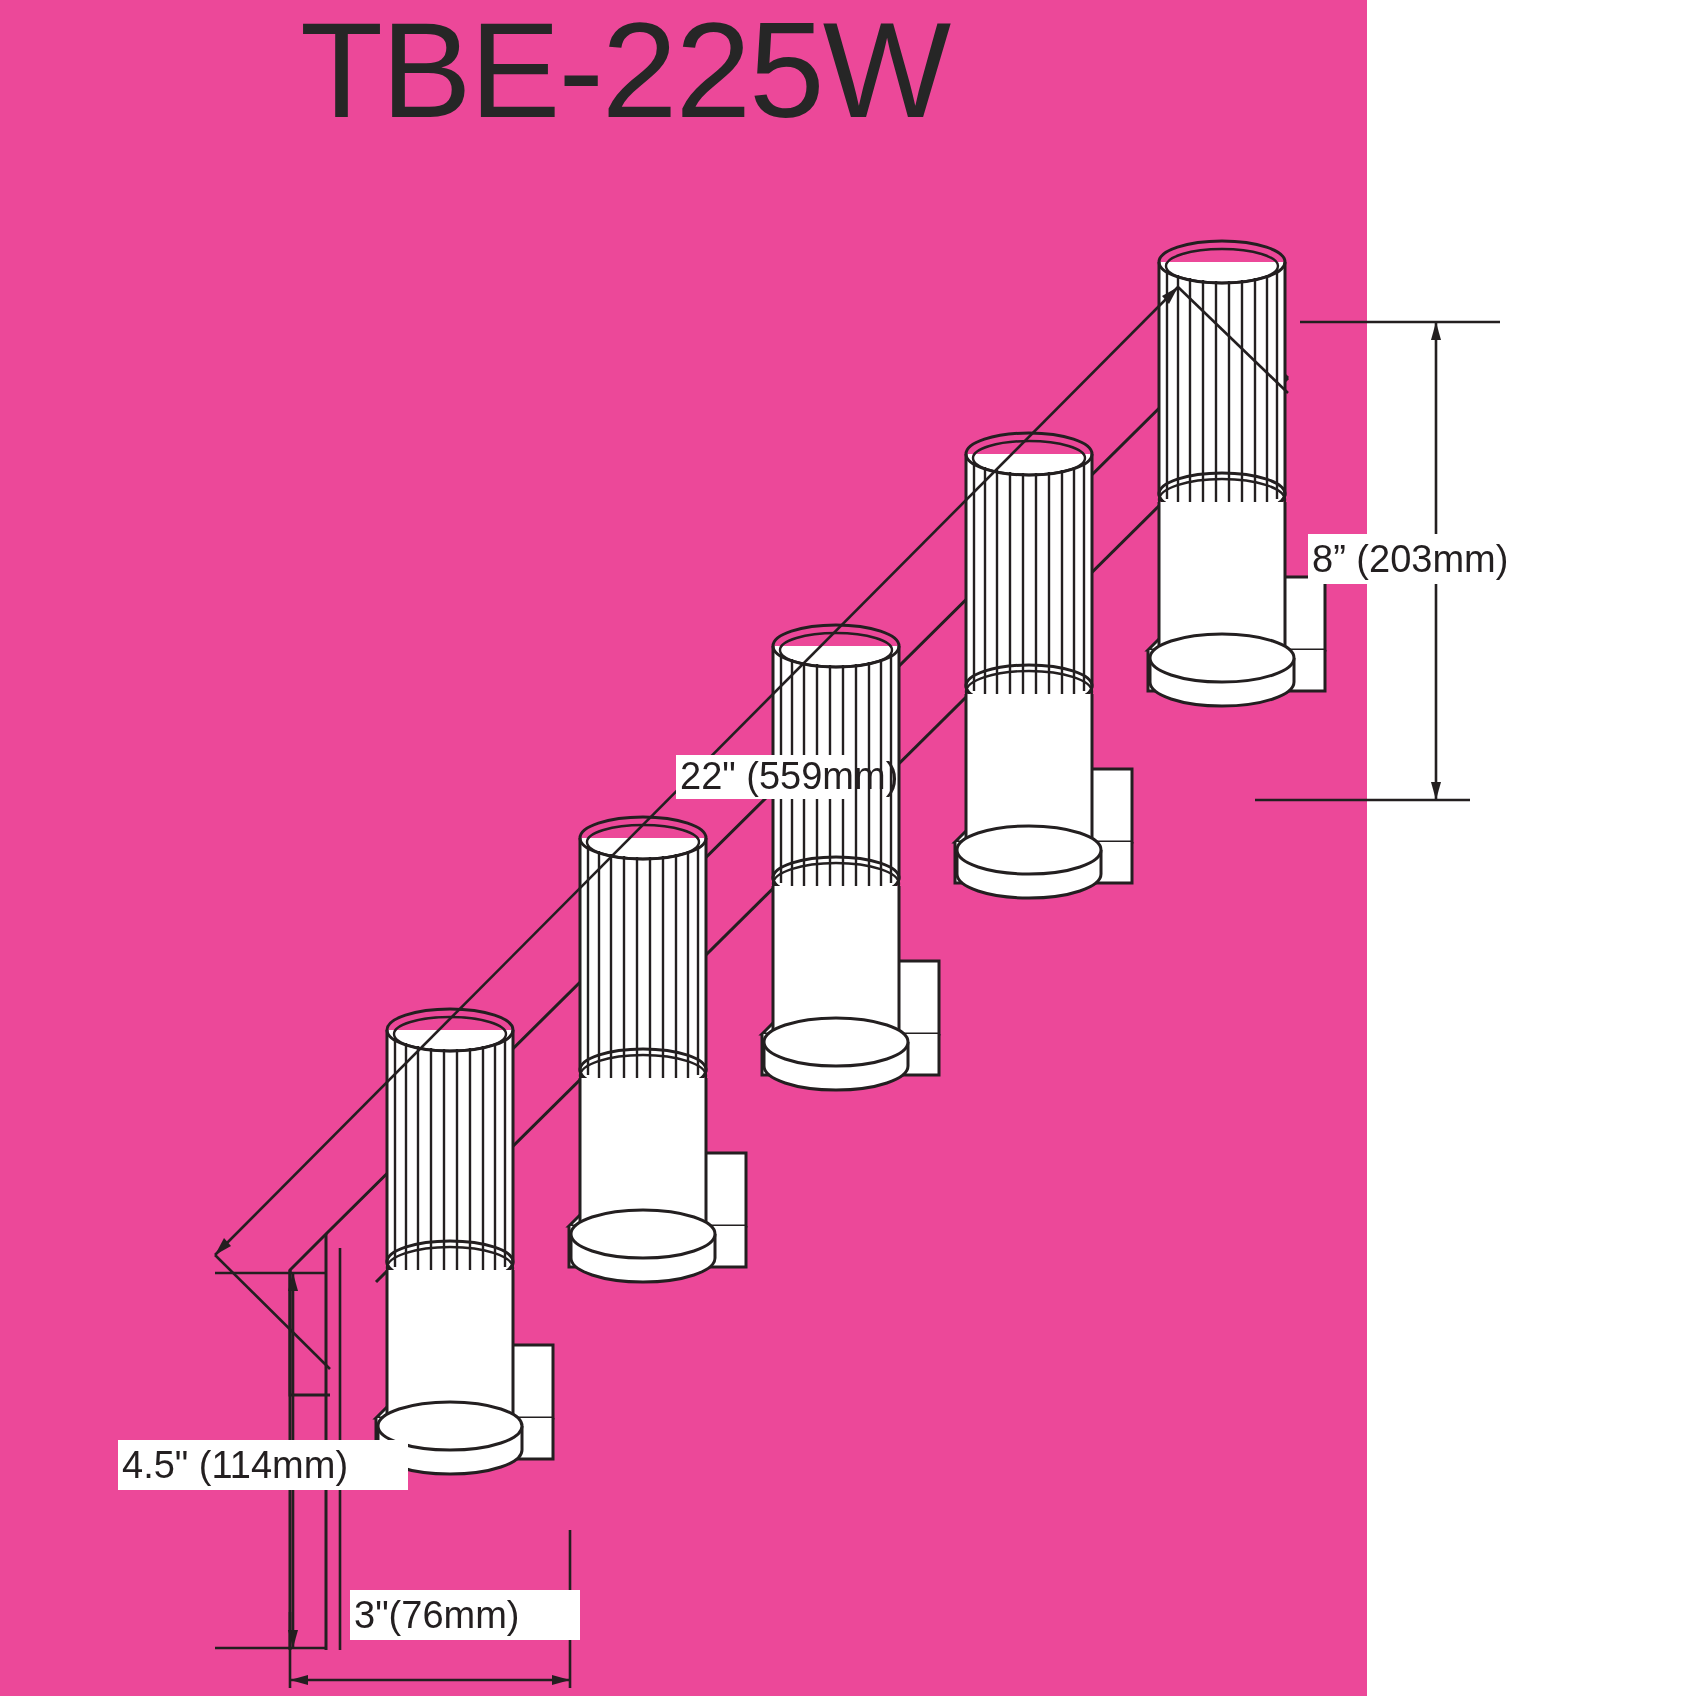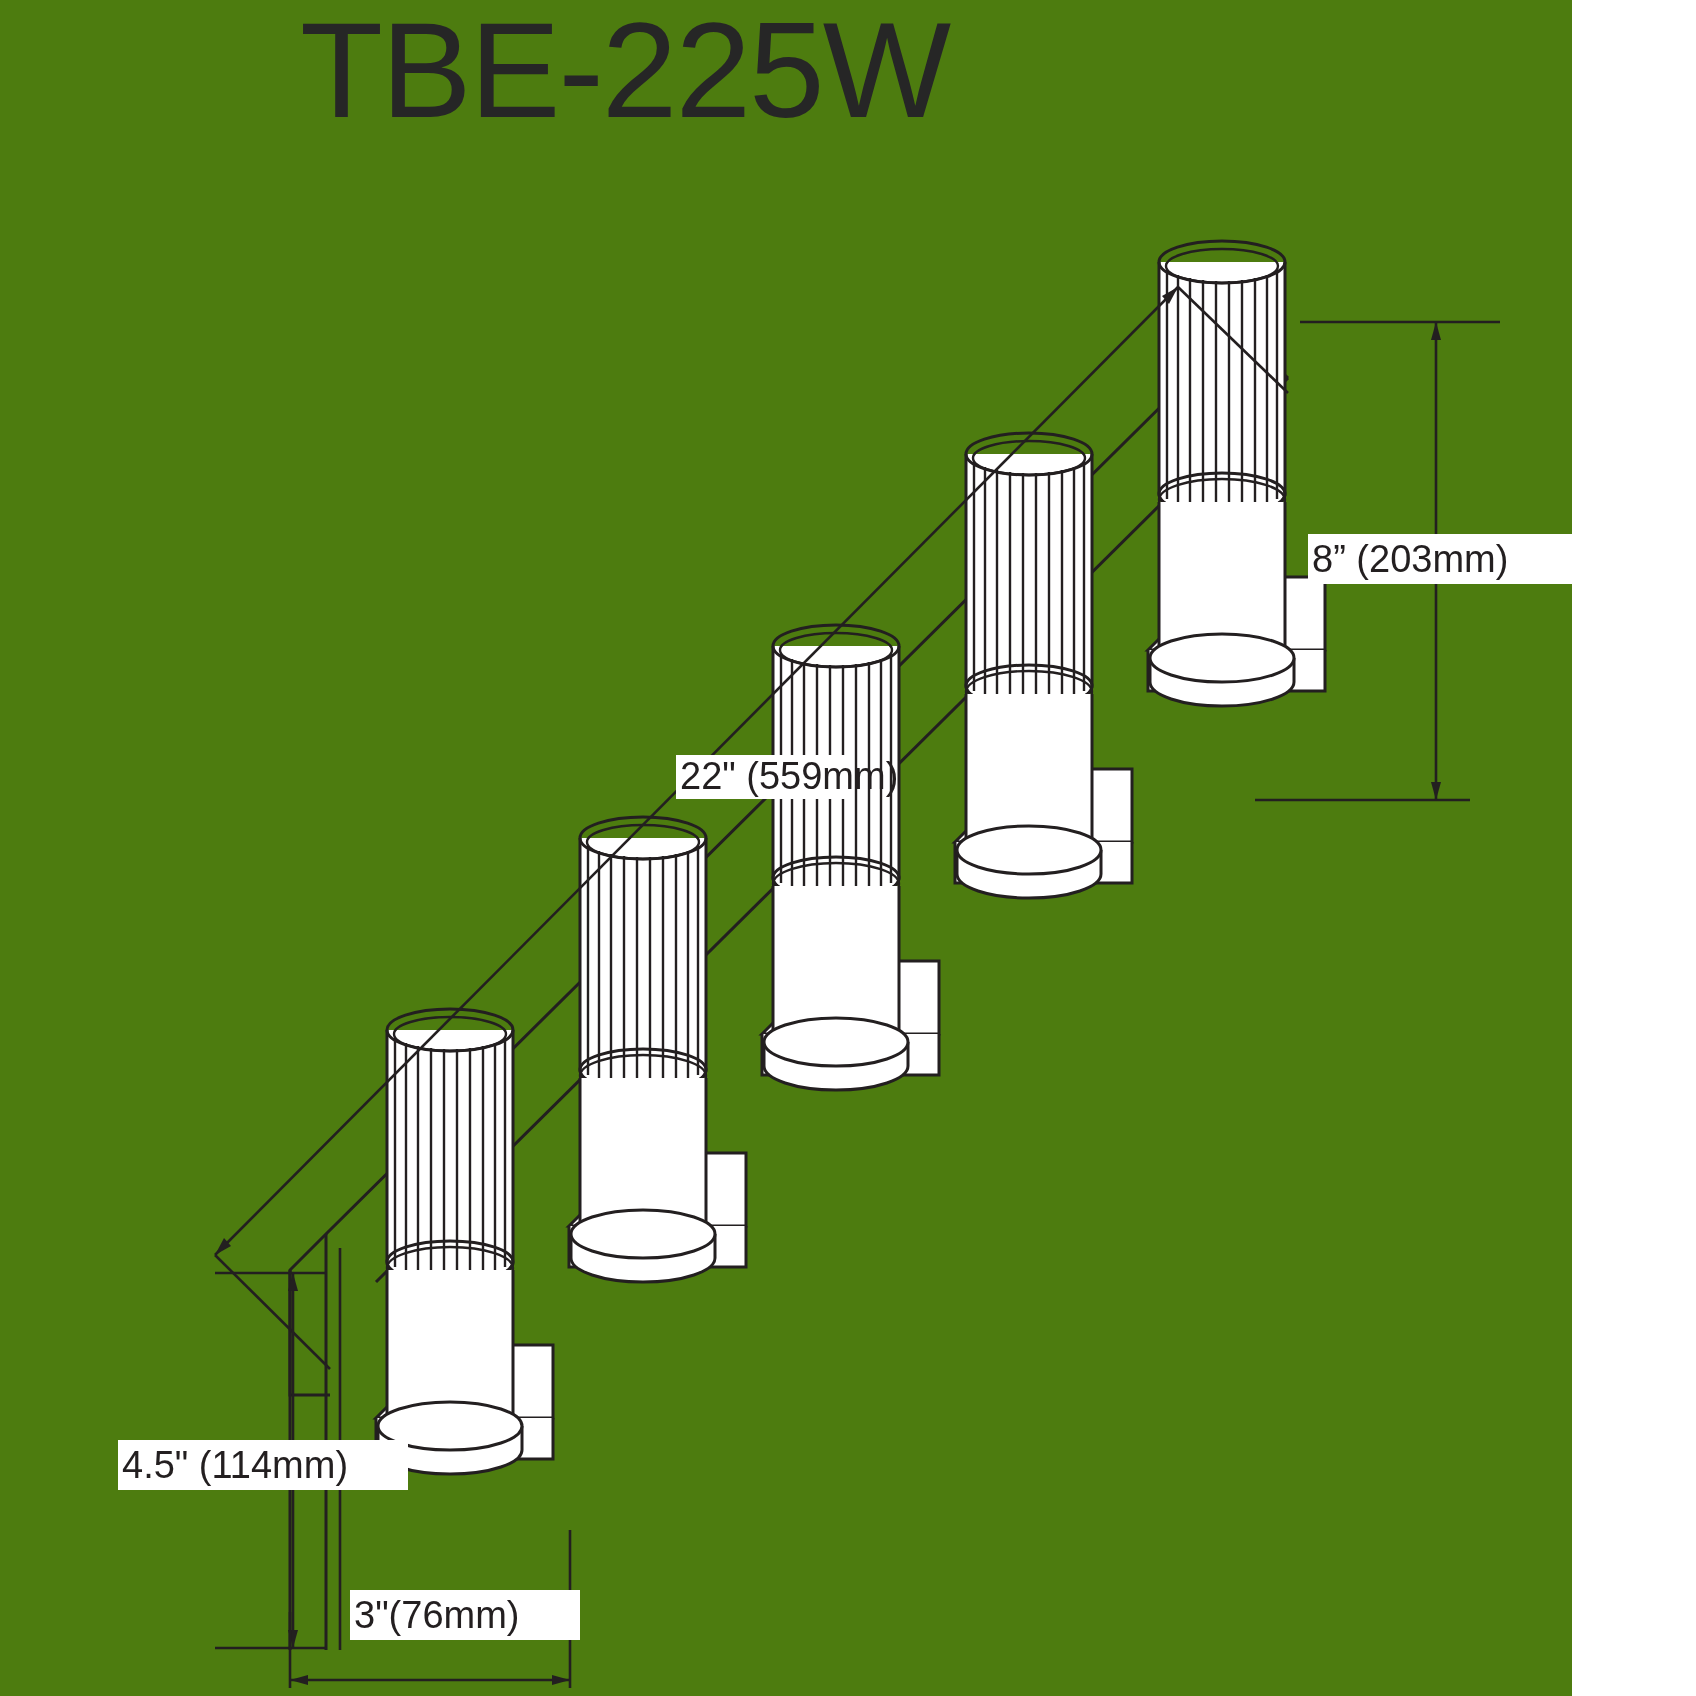--- a/index.html
+++ b/index.html
@@ -9,23 +9,23 @@
   }
   body {
     width: 1696px;
     height: 1696px;
     font-family: "Liberation Sans", sans-serif;
     color: #231f20;
     overflow: hidden;
   }
   #page {
     position: relative;
-    width: 1572px;
+    width: 1367px;
     height: 1696px;
-    background: #4d7c0f;
+    background: #ec4899;
   }
   #title {
     position: absolute;
     left: 300px;
     top: -6px;
     font-size: 136px;
     font-weight: 400;
     letter-spacing: -2px;
     color: #262626;
     line-height: 1.12;

